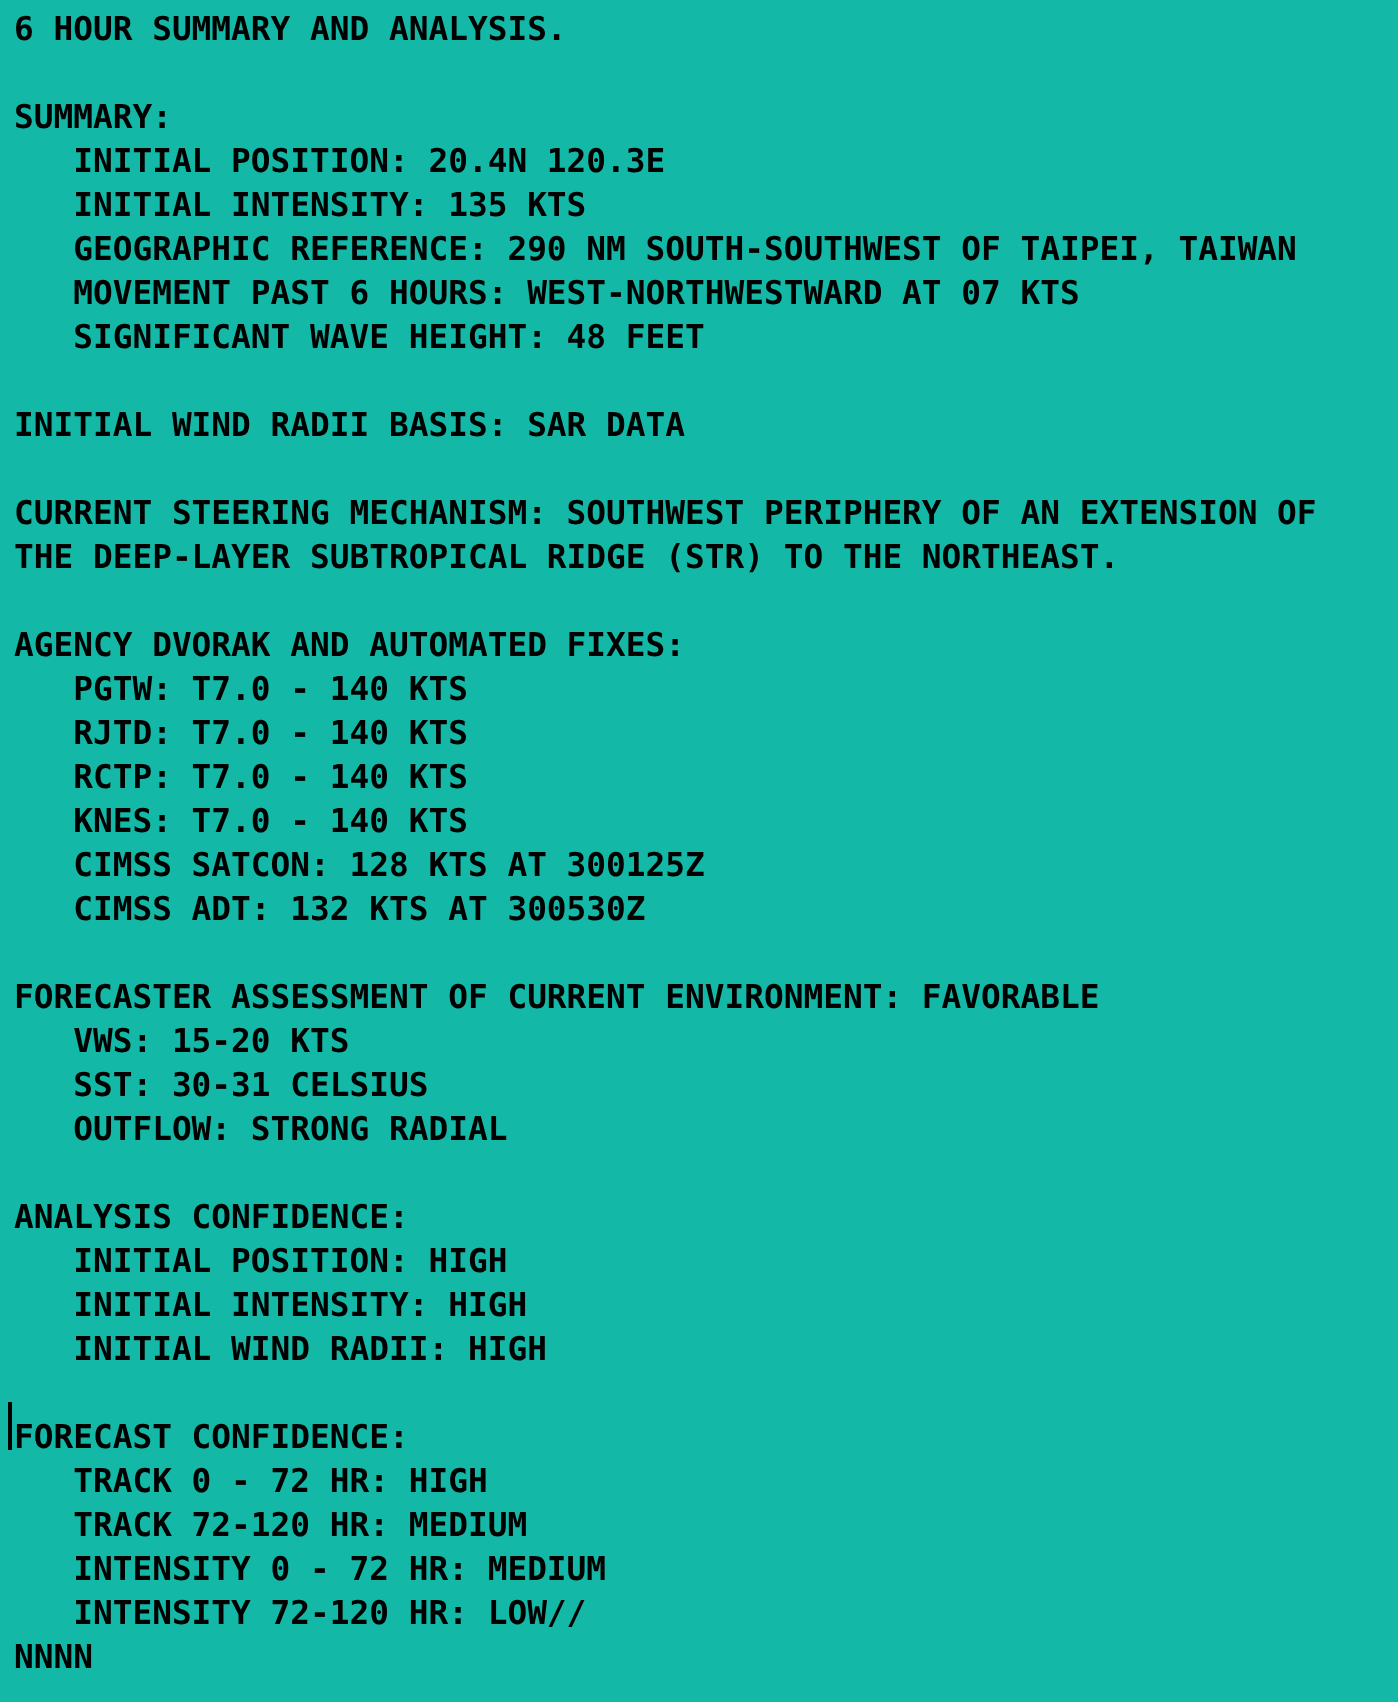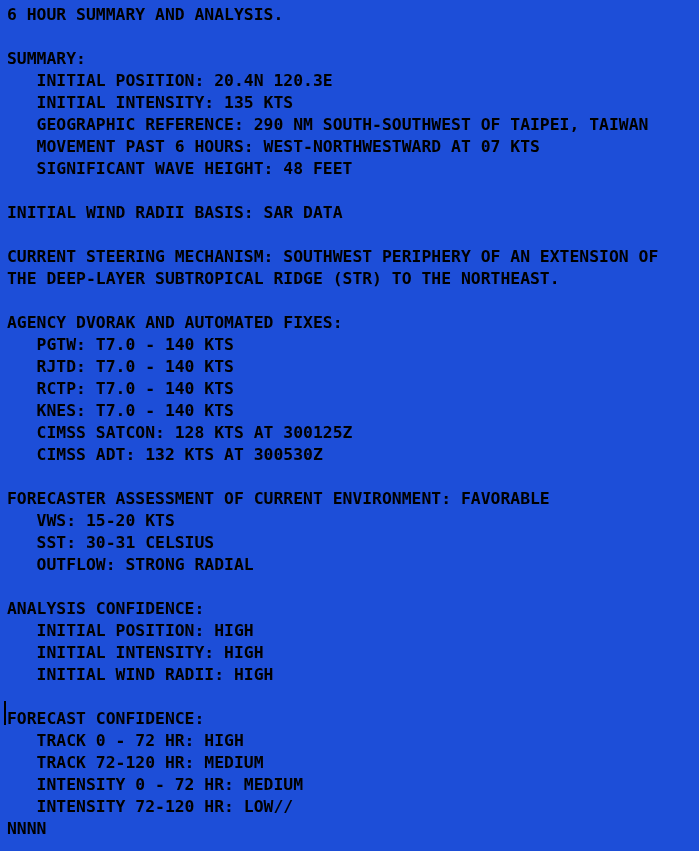--- a/index.html
+++ b/index.html
@@ -4,21 +4,21 @@
 <style>
   html, body {
     margin: 0;
     padding: 0;
     background: #ffffff;
   }
   .screen {
     position: relative;
     width: 699px;
     height: 851px;
-    background: #1d4ed8;
+    background: #14b8a6;
     overflow: hidden;
   }
   .bulletin {
     position: absolute;
     left: 7px;
     top: 4px;
     font-family: "DejaVu Sans Mono", "Liberation Mono", monospace;
     font-size: 16.4px;
     font-weight: bold;
     color: #000000;

